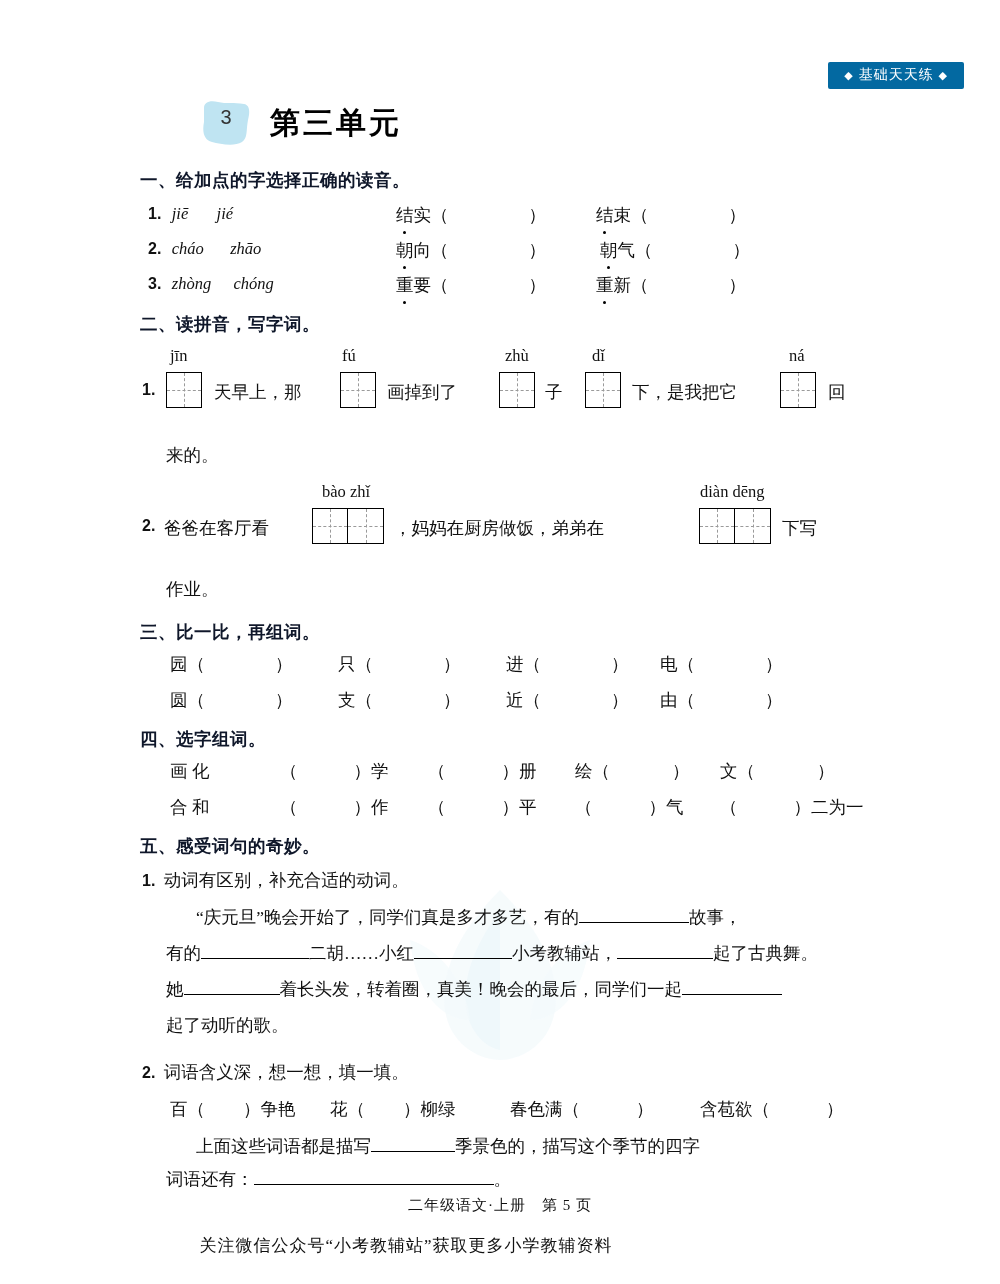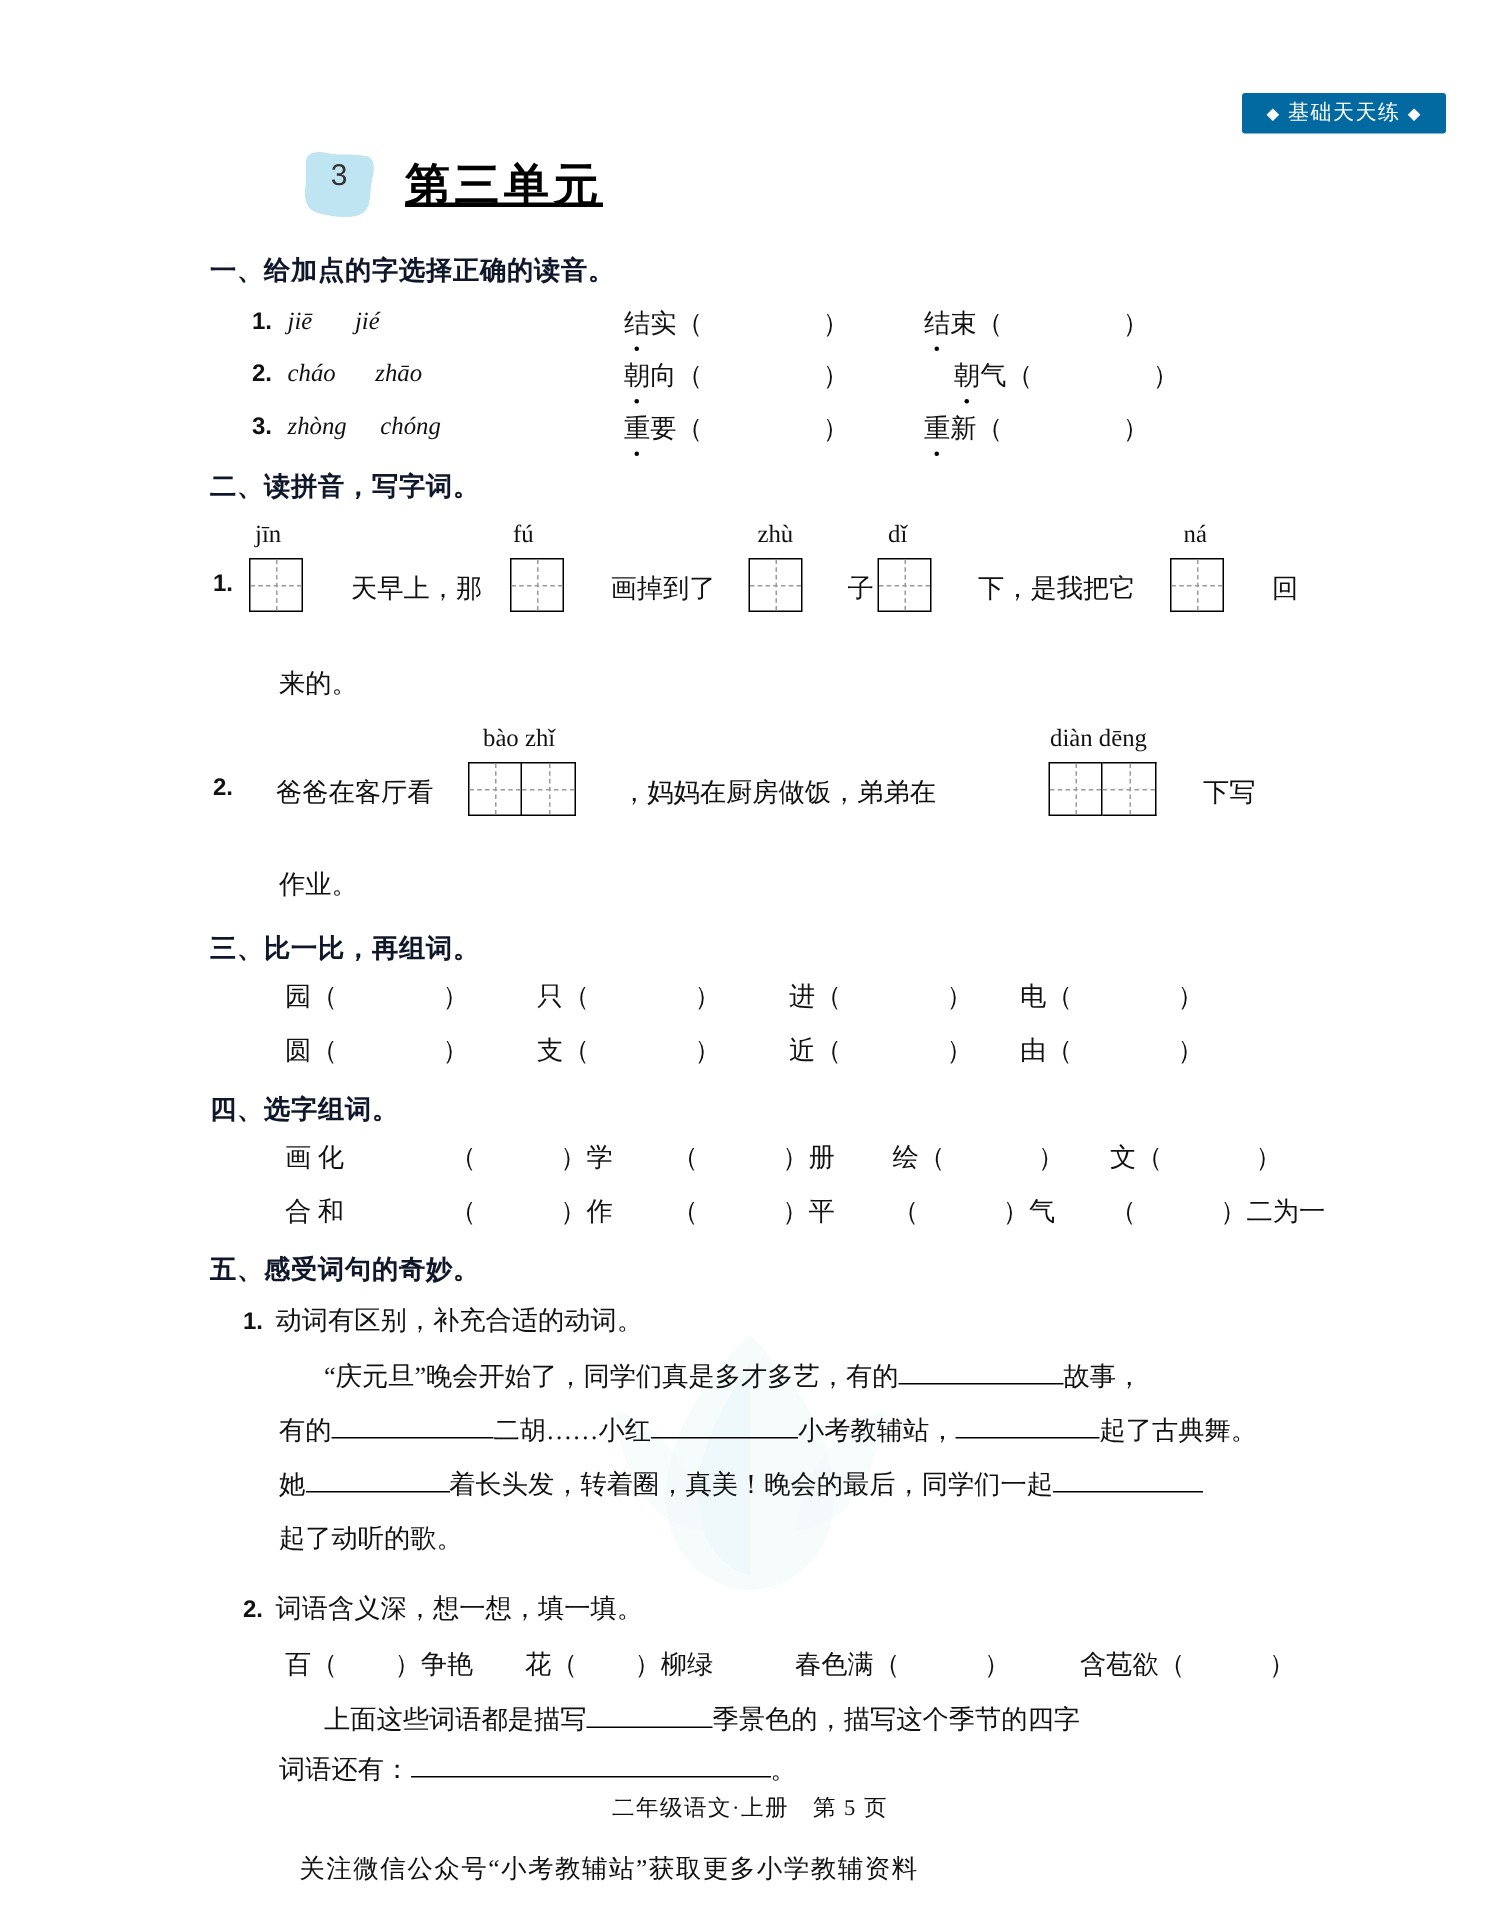--- a/index.html
+++ b/index.html
@@ -56,31 +56,30 @@
   }
   .unit-badge svg { position:absolute; left:0; top:0; }
   .unit-badge .num {
     position:absolute; left:0; top:6px; width:52px; text-align:center;
     font-family:"Liberation Sans", sans-serif;
     font-size:20px; color:#333;
   }
   .unit-title {
     font-size:30px; font-weight:bold; letter-spacing:3px; color:#000;
     font-family:"Liberation Sans", sans-serif;
-    text-decoration:underline;
   }
 
   
   .sec-title {
     color:#0f172a; font-weight:bold; font-size:17.5px;
     font-family:"Liberation Sans", sans-serif;
     letter-spacing:.5px;
   }
   .abs { position:absolute; }
-  .txt { font-size:17.5px;margin-left:20px; }
+  .txt { font-size:17.5px; }
   .py { font-family:"Liberation Serif", serif; font-style:italic; font-size:16.5px; }
   .pinyin { font-size:16.5px; font-family:"Liberation Serif", serif; }
 
   
   .dot-under { position:relative; display:inline-block; }
   .dot-under::after {
     content:""; position:absolute; left:50%; bottom:-7px;
     width:3px; height:3px; margin-left:-1.5px;
     background:#000; border-radius:50%;
   }
@@ -165,21 +164,21 @@
       </span>
     </div>
 
     <div class="abs txt" style="left:148px; top:238px; width:800px;">
       <span style="font-family:'Liberation Sans',sans-serif; font-weight:bold; font-size:16px;">2.</span>
       <span class="py" style="margin-left:6px;">cháo</span>
       <span class="py" style="margin-left:22px;">zhāo</span>
       <span style="position:absolute; left:248px; top:0;">
         <span class="dot-under">朝</span>向（<span class="space" style="width:80px;"></span>）
       </span>
-      <span style="position:absolute; left:468px; top:0;font-family:Liberation Mono, monospace;">
+      <span style="position:absolute; left:452px; top:0;font-family:Liberation Mono, monospace;">
         <span class="dot-under">朝</span>气（<span class="space" style="width:80px;"></span>）
       </span>
     </div>
 
     <div class="abs txt" style="left:148px; top:273px; width:800px;">
       <span style="font-family:'Liberation Sans',sans-serif; font-weight:bold; font-size:16px;">3.</span>
       <span class="py" style="margin-left:6px;">zhòng</span>
       <span class="py" style="margin-left:18px;">chóng</span>
       <span style="position:absolute; left:248px; top:0;">
         <span class="dot-under">重</span>要（<span class="space" style="width:80px;"></span>）

